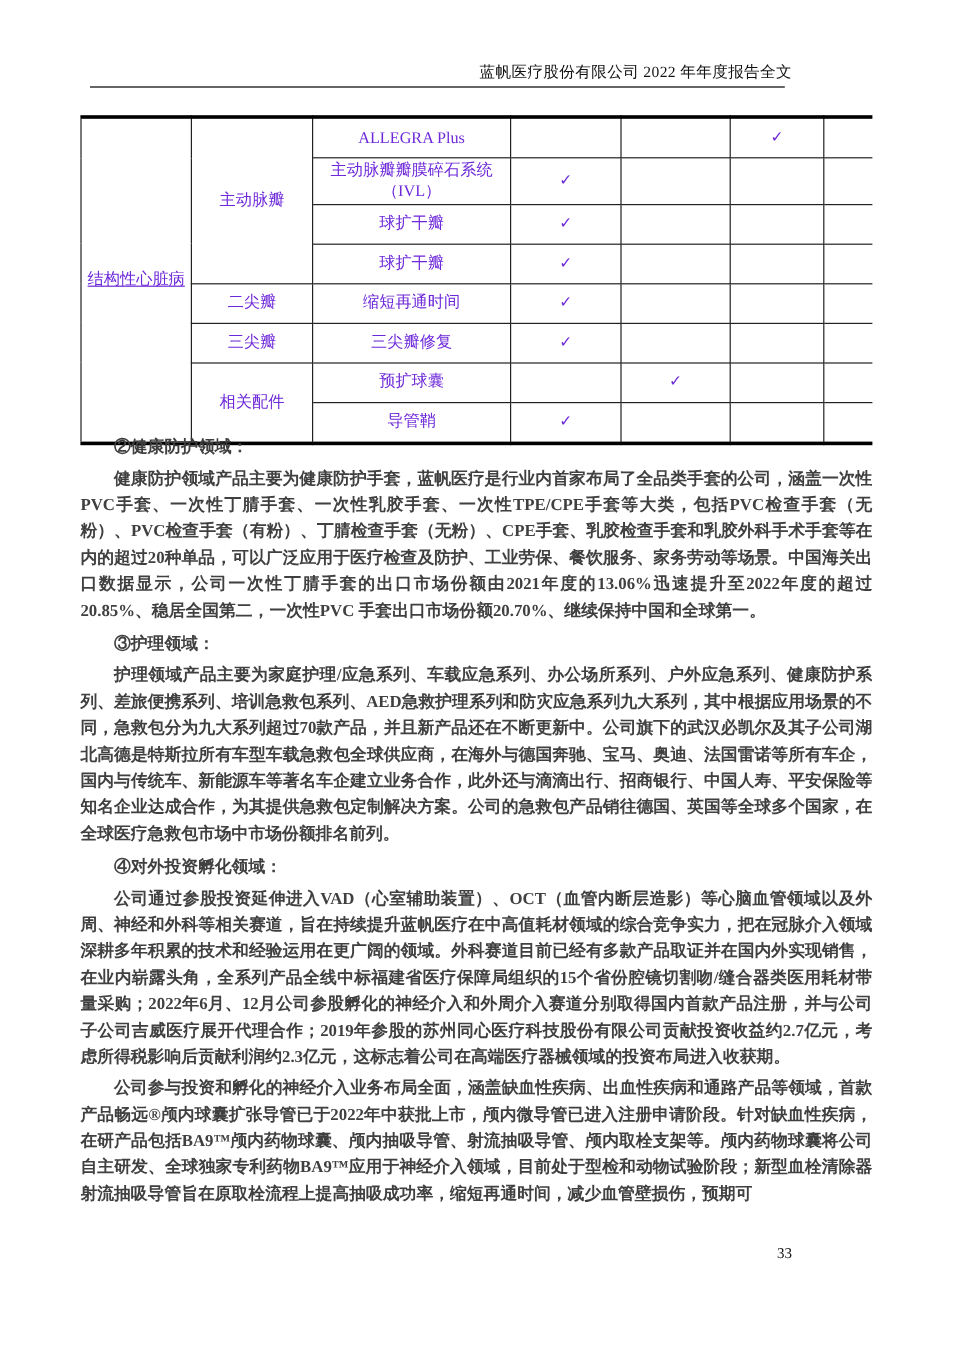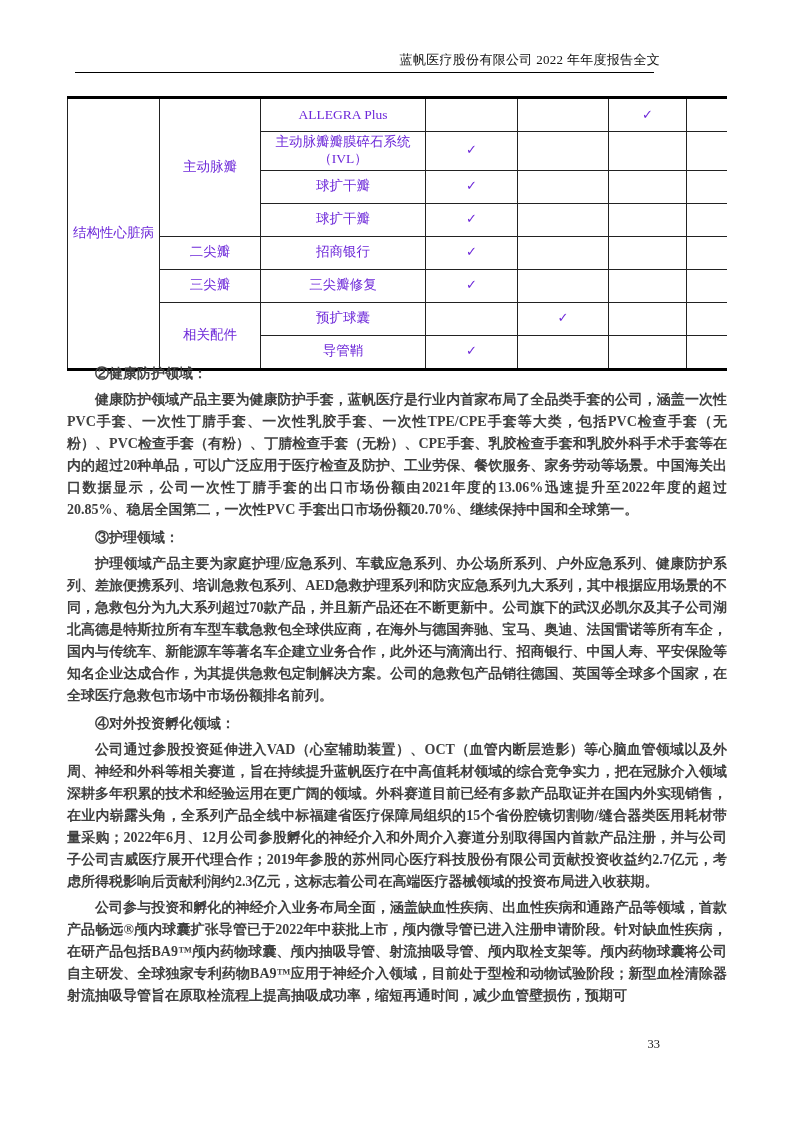--- a/index.html
+++ b/index.html
@@ -44,21 +44,21 @@
   }
   table.product-table td {
     border: 1.2px solid #222;
     text-align: center;
     vertical-align: middle;
     padding: 2px 3px;
     height: 28px;
     line-height: 1.25;
     color: #6d28d9;
   }
-  td.cat-cell { width: 85px; }
+  td.cat-cell { width: 85px; text-decoration: underline; }
   td.sub-cell { width: 94px; }
   td.prod-cell { width: 158px; }
   td.chk-1 { width: 85px; }
   td.chk-2 { width: 84px; }
   td.chk-3 { width: 71px; }
   td.chk-4 { width: 60px; }
   .check-glyph { font-family: "DejaVu Sans", sans-serif; font-size: 13px; }
   
   .sections {
     position: absolute;
@@ -125,21 +125,21 @@
         </tr>
         <tr>
           <td class="prod-cell">球扩干瓣</td>
           <td class="chk-1"><span class="check-glyph">✓</span></td>
           <td class="chk-2"></td>
           <td class="chk-3"></td>
           <td class="chk-4"></td>
         </tr>
         <tr>
           <td class="sub-cell" rowspan="1">二尖瓣</td>
-          <td class="prod-cell">招商银行</td>
+          <td class="prod-cell">缩短再通时间</td>
           <td class="chk-1"><span class="check-glyph">✓</span></td>
           <td class="chk-2"></td>
           <td class="chk-3"></td>
           <td class="chk-4"></td>
         </tr>
         <tr>
           <td class="sub-cell" rowspan="1">三尖瓣</td>
           <td class="prod-cell">三尖瓣修复</td>
           <td class="chk-1"><span class="check-glyph">✓</span></td>
           <td class="chk-2"></td>

